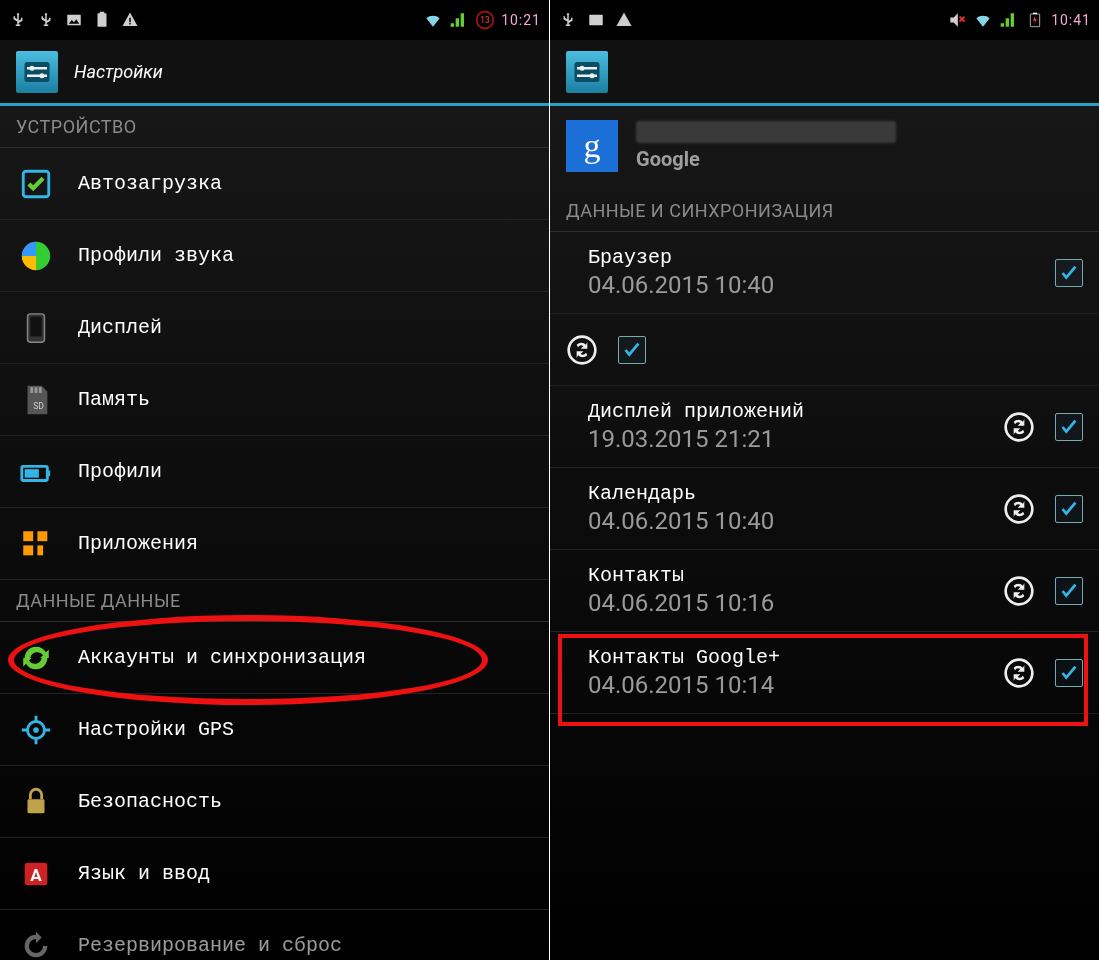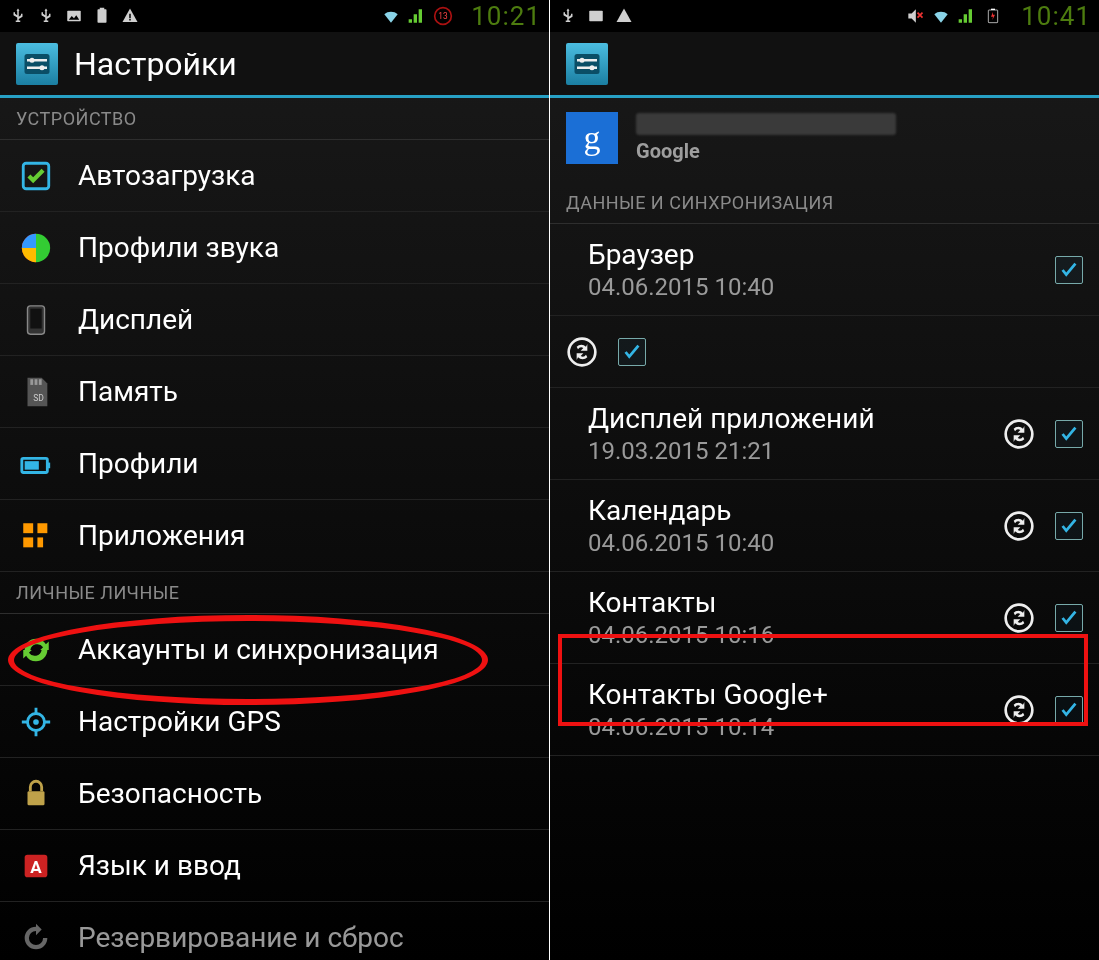--- a/index.html
+++ b/index.html
@@ -16,42 +16,42 @@
     height: 960px;
     background: linear-gradient(#1a1a1a, #000);
     color: #fff;
     display: flex;
     flex-direction: column;
     position: relative;
     overflow: hidden;
   }
   .screen + .screen { margin-left: 1px; }
   .statusbar {
-    height: 32px;
+    height: 40px;
     background: #000;
     display: flex;
     align-items: center;
     padding: 0 8px;
     font-size: 20px;
     color: #cfcfcf;
   }
   .statusbar .left { display: flex; gap: 8px; align-items: center; }
   .statusbar .right { margin-left: auto; display: flex; align-items: center; gap: 6px; }
-  .statusbar .clock { font-size: 26px; color: #4d7c0f; margin-left: 12px; letter-spacing: 1px; }
+  .statusbar .clock { font-size: 14px; color: #f9a8d4; margin-left: 0; letter-spacing: 1px; }
   .sb-icon { width: 20px; height: 20px; display: inline-flex; align-items: center; justify-content: center; }
   .titlebar {
     height: 66px;
     display: flex;
     align-items: center;
     gap: 16px;
     padding: 0 16px;
     border-bottom: 3px solid #27a1c5;
     background: #111;
   }
-  .titlebar .title { font-size: 32px; font-weight: 400; color: #fff; }
+  .titlebar .title { font-size: 18px; font-weight: 400; color: #fff; font-style: italic; }
   .app-icon {
     width: 42px; height: 42px;
     background: linear-gradient(#4bbde0, #1b7fa2);
     border-radius: 2px;
     display: flex; align-items: center; justify-content: center;
   }
   .content { flex: 1; overflow: hidden; }
   .section-header {
     font-size: 18px;
     color: #8a8a8a;
@@ -61,21 +61,21 @@
   }
   .row {
     display: flex;
     align-items: center;
     padding: 14px 16px;
     border-bottom: 1px solid #222;
     gap: 22px;
     min-height: 72px;
     position: relative;
   }
-  .row .label { font-size: 28px; color: #fff; }
+  .row .label { font-size: 20px; color: #fff; font-family: Liberation Mono, monospace; }
   .row .sub { font-size: 24px; color: #9a9a9a; margin-top: 2px; }
   .row .icon-slot { width: 40px; height: 40px; display: flex; align-items: center; justify-content: center; }
   .row .texts { flex: 1; display: flex; flex-direction: column; margin-left: 22px; }
   .row .trailing { display: flex; align-items: center; gap: 20px; }
   .checkbox {
     width: 28px; height: 28px; border: 1px solid #7aa; border-radius: 2px;
     display: flex; align-items: center; justify-content: center; color: #33b5e5;
     background: rgba(51,181,229,0.05);
   }
   .sync-ic { width: 32px; height: 32px; color: #eee; }
@@ -232,21 +232,21 @@
           <svg viewBox="0 0 24 24" width="34" height="34" fill="#f90">
             <rect x="3" y="3" width="7" height="7"></rect>
             <rect x="13" y="3" width="7" height="7"></rect>
             <rect x="3" y="13" width="7" height="7"></rect>
             <rect x="13" y="13" width="4" height="7"></rect>
           </svg>
         </span>
       <span class="label">Приложения</span>
     </div>
 
-    <div class="section-header">ЛИЧНЫЕ ЛИЧНЫЕ</div>
+    <div class="section-header">ДАННЫЕ ДАННЫЕ</div>
 
     <div class="row">
       <span class="icon-slot">
           <svg viewBox="0 0 24 24" width="34" height="34" fill="#6c3">
             <path d="M12 4a8 8 0 017 4l2-2v6h-6l2-2a5 5 0 00-9 2H4a8 8 0 018-8zm0 16a8 8 0 01-7-4l-2 2v-6h6l-2 2a5 5 0 009-2h4a8 8 0 01-8 8z"></path>
           </svg>
         </span>
       <span class="label">Аккаунты и синхронизация</span>
     </div>
     <div class="row">

